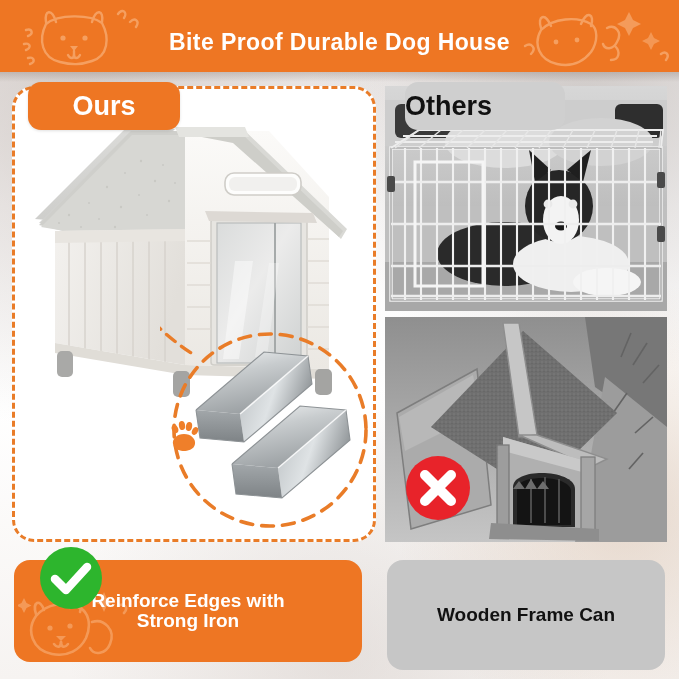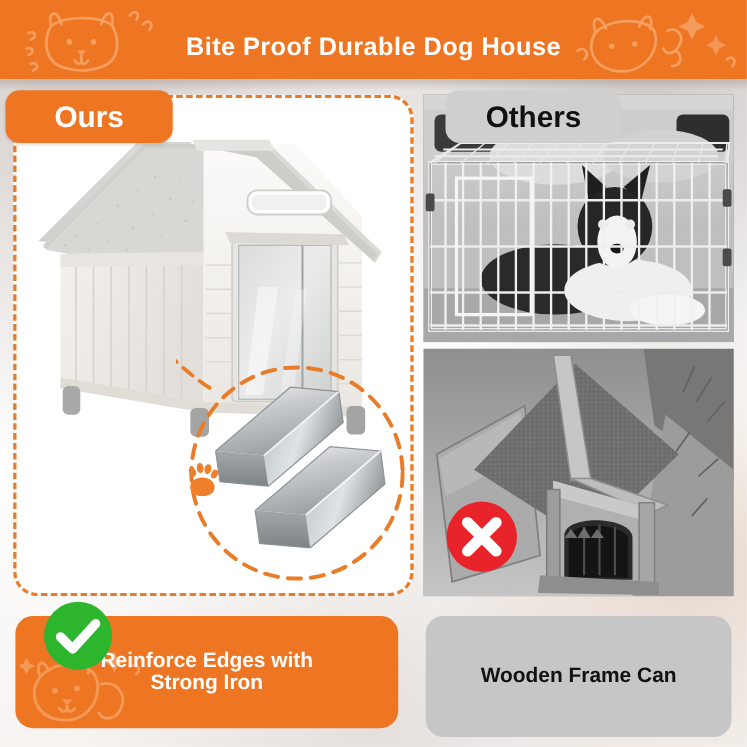--- a/index.html
+++ b/index.html
@@ -75,42 +75,42 @@
     left: 12px; top: 86px;
     width: 364px; height: 456px;
     background: #ffffff;
     border: 3px dashed #e97c28;
     border-radius: 22px;
     box-sizing: border-box;
     overflow: visible;
   }
   .ours-tag {
     position: absolute;
-    left: 5px; top: 82px;
+    left: 28px; top: 82px;
     width: 152px; height: 48px;
     background: #ee7623;
     border-radius: 13px 13px 13px 13px;
     display: flex;
     align-items: center;
     justify-content: center;
     color: #ffffff;
     font-size: 27px;
     font-weight: bold;
     z-index: 6;
     box-shadow: 0 1px 3px rgba(0,0,0,0.12);
   }
   .others-tag {
     position: absolute;
     left: 405px; top: 82px;
     width: 160px; height: 48px;
     background: #cfcfcf;
     border-radius: 13px;
     display: flex;
     align-items: center;
-    justify-content: center;
+    justify-content: flex-start;
     color: #111111;
     font-size: 27px;
     font-weight: bold;
     z-index: 6;
   }
 
   
   .product-art {
     position: absolute;
     left: 14px; top: 22px;

